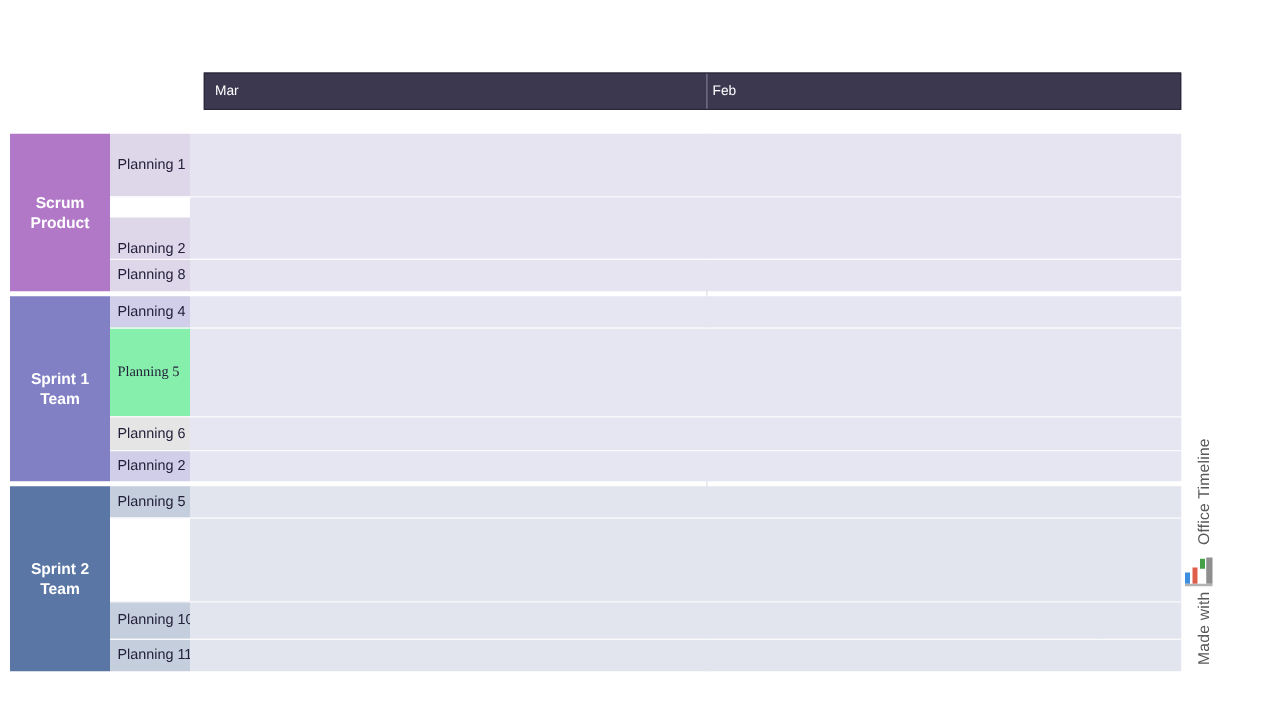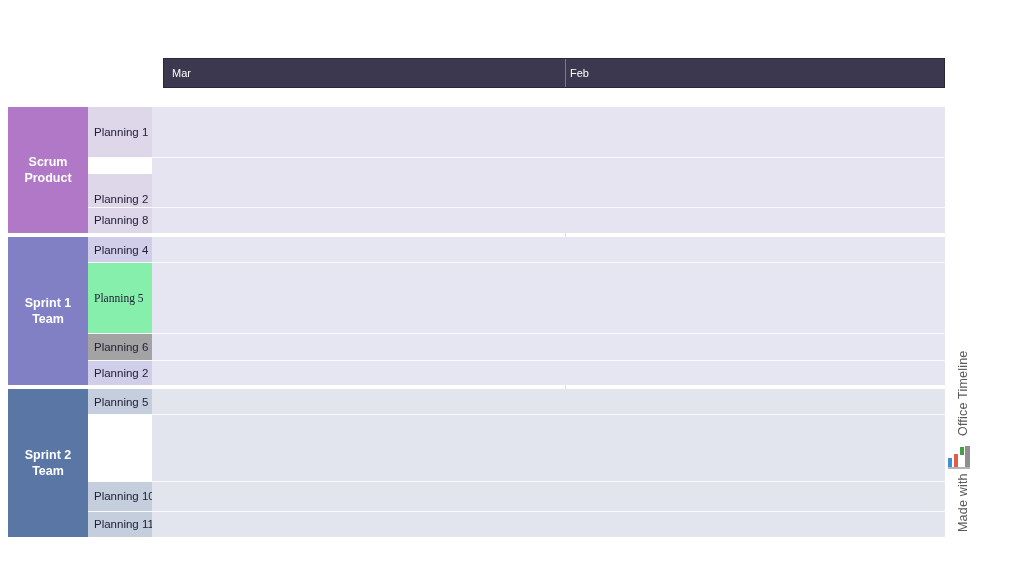--- a/index.html
+++ b/index.html
@@ -138,21 +138,21 @@
     </div>
     <div class="row-label-cell" style="top: 237px; height: 25px; background: rgb(208, 206, 232);">
       <div class="row-label">Planning 4</div>
     </div>
     <div class="row-band" style="top: 237px; height: 25px; background: rgb(230, 230, 242);"></div>
     <div class="row-label-cell" style="top: 262px; height: 71px; background: #86efac; font-family: Liberation Serif, serif;">
       <div class="row-label">Planning 5</div>
     </div>
     <div class="row-band" style="top: 262px; height: 71px; background: rgb(230, 230, 242);"></div>
     <div class="row-sep" style="top: 262px;"></div>
-    <div class="row-label-cell" style="top: 333px; height: 27px; background: #a3a3a3;">
+    <div class="row-label-cell" style="top: 333px; height: 27px; background: #e5e5e5;">
       <div class="row-label">Planning 6</div>
     </div>
     <div class="row-band" style="top: 333px; height: 27px; background: rgb(230, 230, 242);"></div>
     <div class="row-sep" style="top: 333px;"></div>
     <div class="row-label-cell" style="top: 360px; height: 25px; background: rgb(208, 206, 232);">
       <div class="row-label">Planning 2</div>
     </div>
     <div class="row-band" style="top: 360px; height: 25px; background: rgb(230, 230, 242);"></div>
     <div class="row-sep" style="top: 360px;"></div>
     <div class="sw-block" style="top: 389px; height: 148px; background: rgb(90, 118, 164);">

